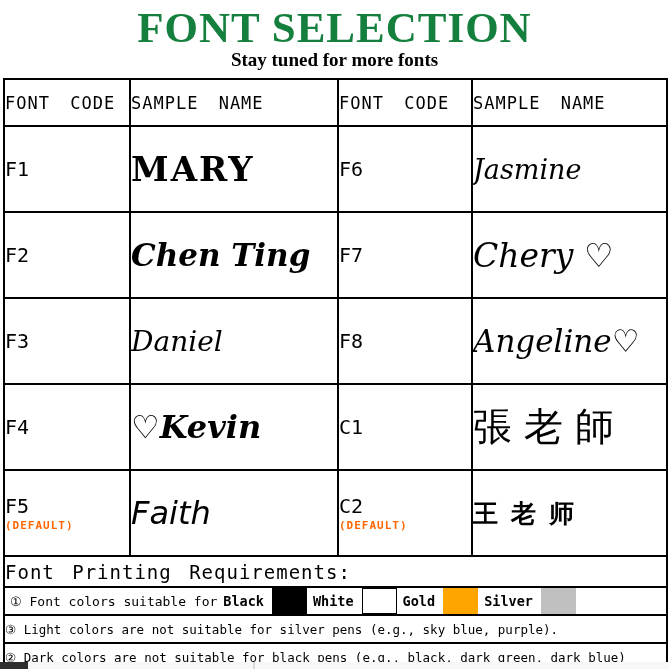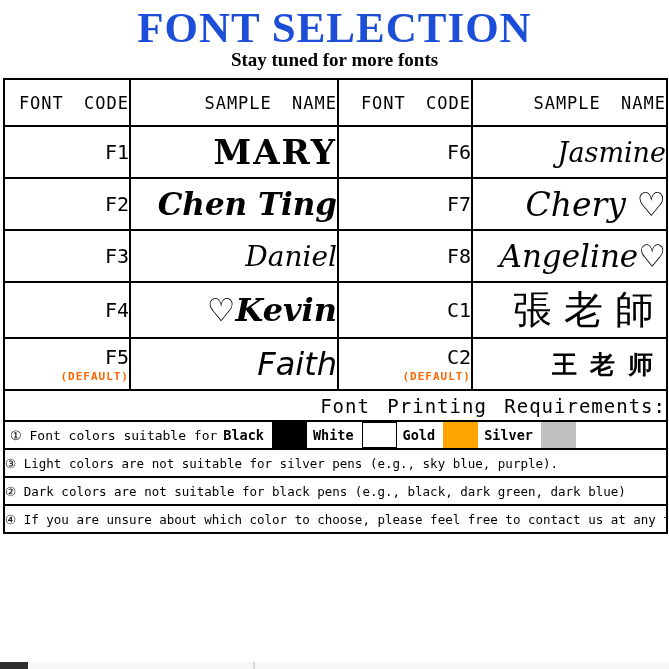--- a/index.html
+++ b/index.html
@@ -13,54 +13,54 @@
   }
 
   
   .title-block { text-align: center; padding-top: 5px; }
   .main-title {
     font-family: "Liberation Serif", serif;
     font-weight: bold;
     font-size: 43px;
     line-height: 46px;
     letter-spacing: 1px;
-    color: #1d4ed8;
+    color: #15803d;
   }
   .subtitle {
     font-family: "Liberation Serif", serif;
     font-weight: bold;
     font-size: 19px;
     line-height: 18px;
     color: #000;
   }
 
   
   table.font-table {
     position: absolute;
     top: 78px; left: 3px;
     width: 663px;
     border-collapse: collapse;
     table-layout: fixed;
   }
   .font-table td, .font-table th {
     border: 2px solid #000;
-    text-align: right;
+    text-align: left;
     vertical-align: middle;
     padding: 0;
     overflow: hidden;
   }
   .font-table th {
     height: 47px;
     font-family: "DejaVu Sans Mono", monospace;
     font-weight: normal;
     font-size: 17px;
     word-spacing: 9px;
     letter-spacing: 1px;
   }
-  .row-data td { height: 52px; }
+  .row-data td { height: 86px; }
   .code-cell {
     font-family: "DejaVu Sans Mono", monospace;
     font-size: 20px;
   }
   .default-badge {
     display: block;
     margin-top: 1px;
     font-size: 11px;
     font-weight: bold;
     letter-spacing: 1px;

